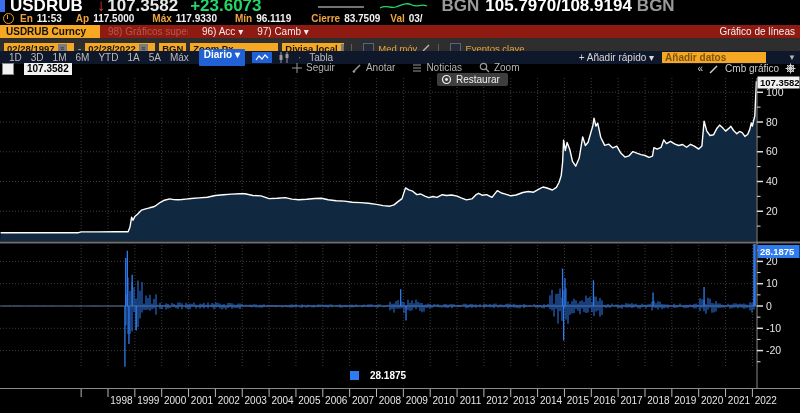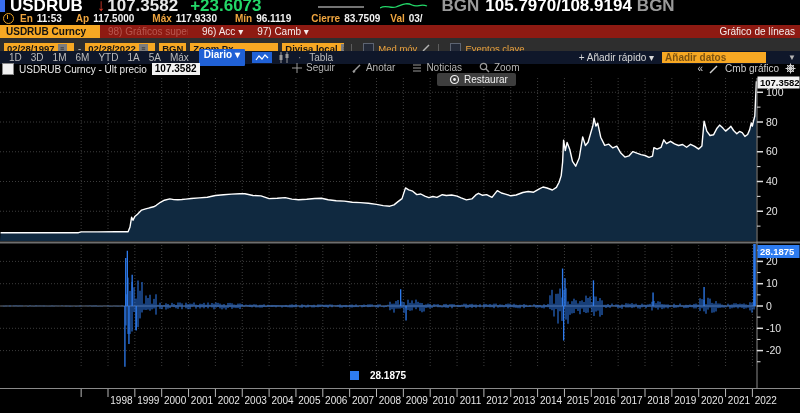--- a/index.html
+++ b/index.html
@@ -49,21 +49,21 @@
   
   .ov{position:absolute;display:flex;align-items:center;font-size:10px;color:#c9c9c9;}
   #legendtop{left:2px;top:63px;}
   .lchk{width:10px;height:10px;background:#f2f2f2;border:1px solid #888;margin-right:5px;}
   .ltxt{color:#e9e9e9;}
   .lbadge{background:#f2f2f2;color:#000;font-weight:bold;padding:0 3px;margin-left:5px;height:12px;line-height:12px;}
   #charttools{left:292px;top:62px;}
   .ctool{display:inline-flex;align-items:center;margin-right:17px;color:#b5b5b5;}
   .ctool svg{margin-right:4px;}
   #restorebtn{left:437px;top:73px;background:#3e3e3e;border-radius:2px;height:13px;
-              padding:0 8px 0 12px;color:#f0f0f0;}
+              padding:0 8px 0 4px;color:#f0f0f0;}
   #cmbctrl{right:4px;top:63px;color:#cfcfcf;}
   #cmbctrl > *{margin-left:6px;}
   #legendbot{top:370px;left:0;width:756px;justify-content:center;}
   .bluesq{width:9px;height:9px;background:#2e7cf0;margin-right:6px;}
   .lbl2{color:#d8d8d8;}
   .lval2{color:#fff;font-weight:bold;margin-left:5px;}
   #chartsvg{position:absolute;left:0;top:64px;}
 </style>
 </head>
 <body>
@@ -728,21 +728,20 @@
       <g>
         <rect x="757.5" y="76.5" width="42" height="12" fill="#f2f2f2"></rect>
         <text x="760" y="86" fill="#000" font-size="9.5" font-weight="bold" font-family="Liberation Sans">107.3582</text>
         <rect x="757.5" y="245" width="42" height="13" fill="#2e7cf0"></rect>
         <text x="760" y="255" fill="#fff" font-size="9.5" font-weight="bold" font-family="Liberation Sans">28.1875</text>
       </g>
     </svg>
 
   <div class="ov" id="legendtop">
     <span class="lchk"></span>
-    <span class="ltxt">USDRUB Curncy - Últ precio</span>
     <span class="lbadge">107.3582</span>
   </div>
 
   <div class="ov" id="charttools">
     <span class="ctool">
       <svg width="10" height="10">
         <line x1="5" y1="0" x2="5" y2="10" stroke="#9a9a9a"></line>
           <line x1="0" y1="5" x2="10" y2="5" stroke="#9a9a9a"></line>
         </svg>
       <span>Seguir</span>

